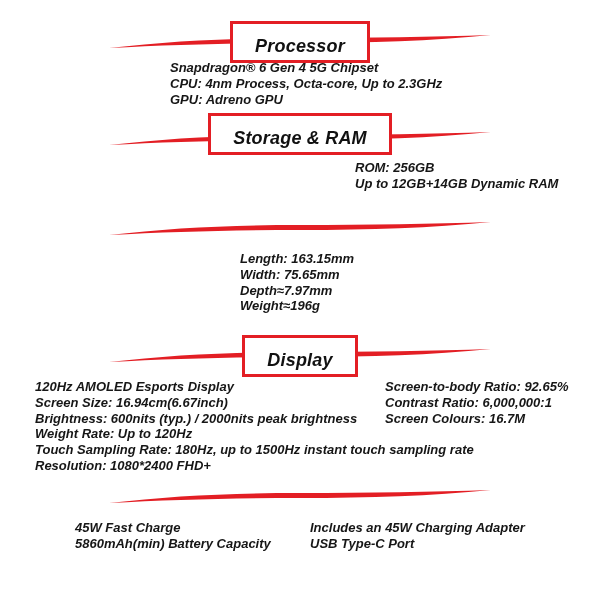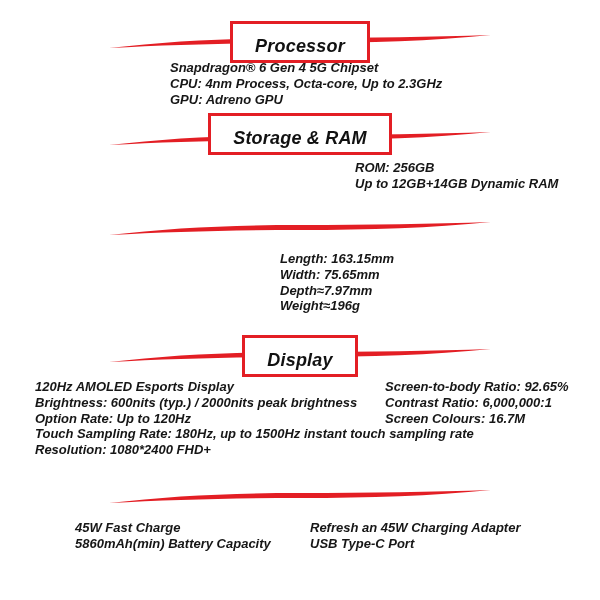--- a/index.html
+++ b/index.html
@@ -47,55 +47,56 @@
   <div class="col" style="left:319px;top:160px;margin-left:36px;">
     <div class="line">ROM: 256GB</div>
     <div class="line">Up to 12GB+14GB Dynamic RAM</div>
   </div>
 
   <div class="header" style="top:213px;">
     <svg class="ribbon" viewBox="0 0 380 24" preserveAspectRatio="none">
       <path d="M0,18 C60,11 120,8 190,8 C260,8 320,7 380,5 C320,11 260,13 190,13 C120,13 60,15 0,18 Z" fill="#e31e24"></path>
     </svg>
   </div>
-  <div class="col" style="left:240px;top:251px;margin-left:40px;">
+  <div class="col" style="left:240px;top:251px;">
     <div class="line">Length:  163.15mm</div>
     <div class="line">Width:  75.65mm</div>
     <div class="line">Depth≈7.97mm</div>
     <div class="line">Weight≈196g</div>
   </div>
 
   <div class="header" style="top:340px;align-items:center;">
     <svg class="ribbon" viewBox="0 0 380 24" preserveAspectRatio="none">
       <path d="M0,18 C60,11 120,8 190,8 C260,8 320,7 380,5 C320,11 260,13 190,13 C120,13 60,15 0,18 Z" fill="#e31e24"></path>
     </svg>
     <div class="title-box">
       <span>Display</span>
     </div>
   </div>
   <div class="col" style="left:35px;top:379px;">
     <div class="line">120Hz AMOLED Esports Display</div>
+    <div class="line">Screen Size: 16.94cm(6.67inch)</div>
     <div class="line">Brightness: 600nits (typ.) / 2000nits peak brightness</div>
-    <div class="line">Option Rate: Up to 120Hz</div>
+    <div class="line">Weight Rate: Up to 120Hz</div>
     <div class="line">Touch Sampling Rate: 180Hz, up to 1500Hz  instant touch sampling rate</div>
     <div class="line">Resolution: 1080*2400 FHD+</div>
   </div>
   <div class="col" style="left:385px;top:379px;">
     <div class="line">Screen-to-body Ratio: 92.65%</div>
     <div class="line">Contrast Ratio: 6,000,000:1</div>
     <div class="line">Screen Colours: 16.7M</div>
   </div>
 
   <div class="header" style="top:481px;">
     <svg class="ribbon" viewBox="0 0 380 24" preserveAspectRatio="none">
       <path d="M0,18 C60,11 120,8 190,8 C260,8 320,7 380,5 C320,11 260,13 190,13 C120,13 60,15 0,18 Z" fill="#e31e24"></path>
     </svg>
   </div>
   <div class="col" style="left:75px;top:520px;">
     <div class="line">45W Fast Charge</div>
     <div class="line">5860mAh(min) Battery Capacity</div>
   </div>
   <div class="col" style="left:310px;top:520px;">
-    <div class="line">Refresh an 45W Charging Adapter</div>
+    <div class="line">Includes an 45W Charging Adapter</div>
     <div class="line">USB Type-C Port</div>
   </div>
 
 </div>
 
 </body></html>

